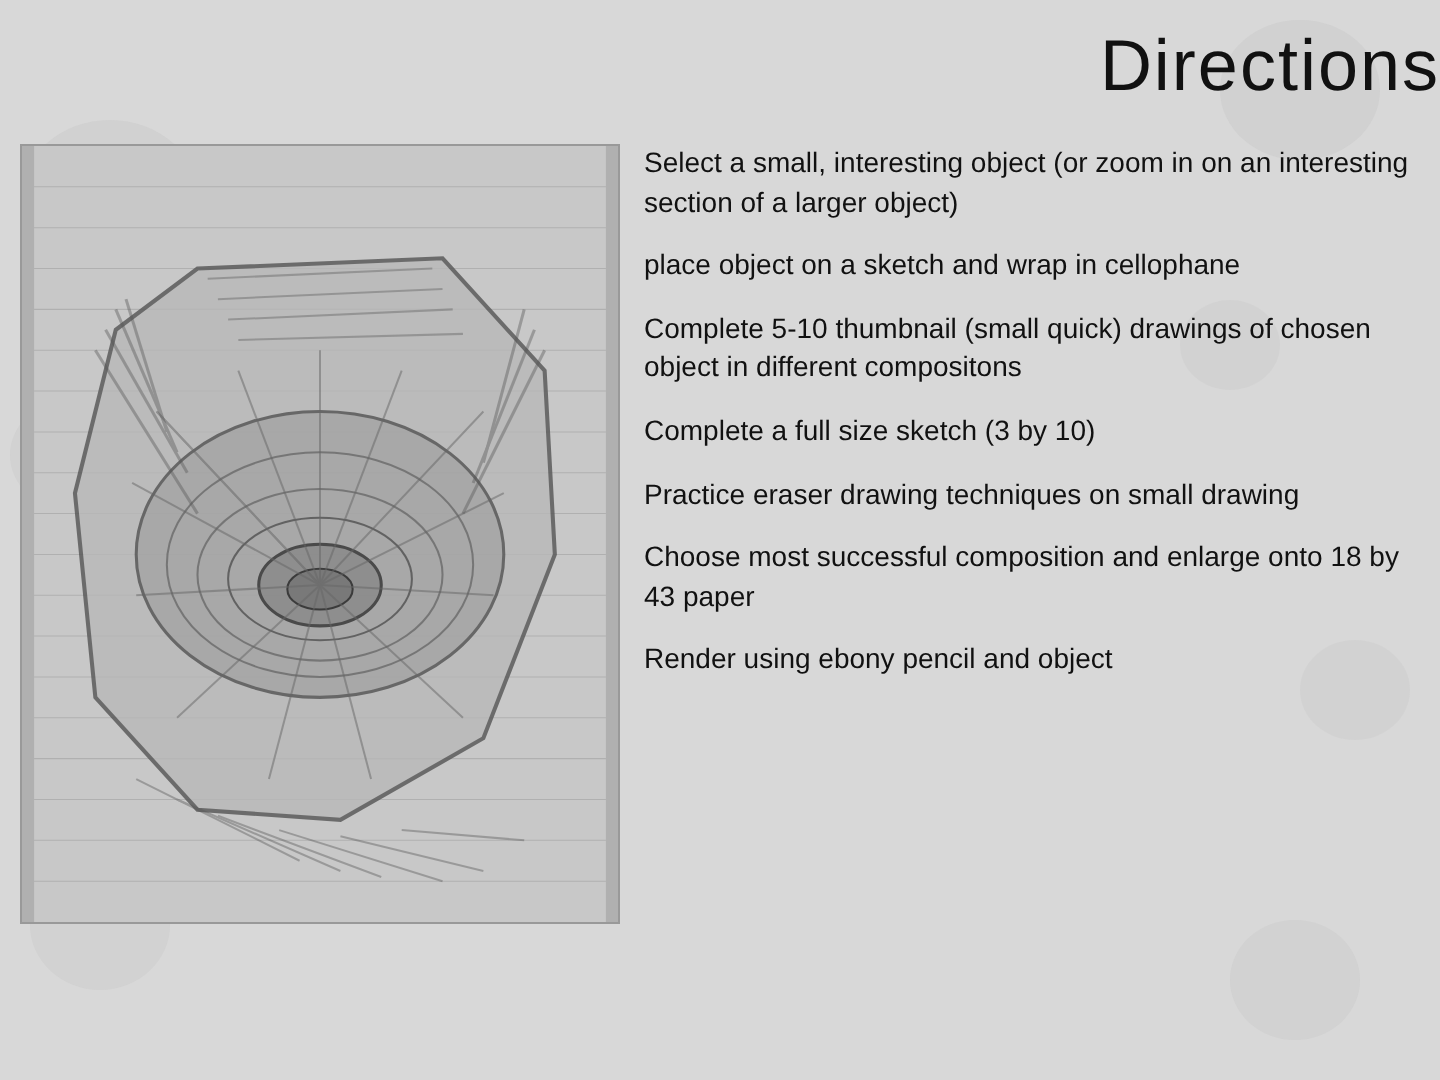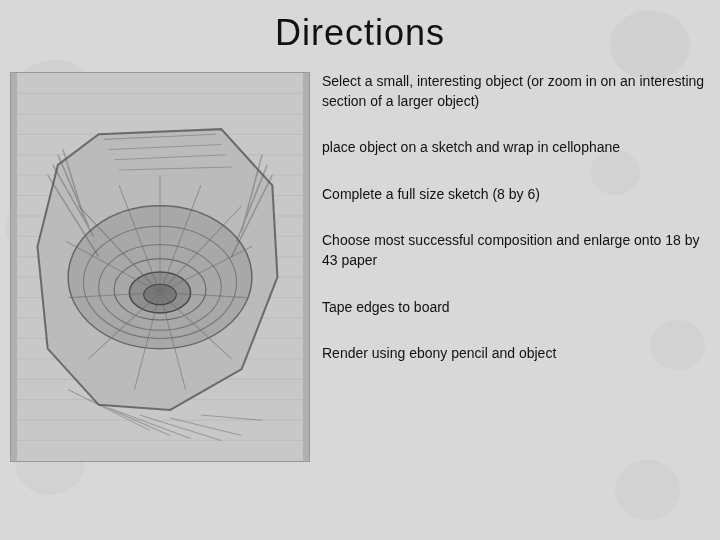--- a/index.html
+++ b/index.html
@@ -26,21 +26,21 @@
       background: #c0c0c0;
       opacity: 0.4;
     }
 
     .content-area {
       position: relative;
       width: 720px;
       height: 540px;
       display: flex;
       flex-direction: column;
-      align-items: center;
+      align-items: flex-end;
     }
 
     .title {
       font-size: 36px;
       font-weight: normal;
       text-align: center;
       margin-top: 12px;
       margin-bottom: 8px;
       font-family: Arial, sans-serif;
       color: #111;
@@ -71,21 +71,21 @@
     }
 
     .sketch-svg {
       width: 100%;
       height: 100%;
     }
 
     .directions-list {
       display: flex;
       flex-direction: column;
-      gap: 15px;
+      gap: 0px;
       padding-top: 4px;
       flex: 1;
     }
 
     .direction-item {
       font-size: 14px;
       line-height: 1.4;
       color: #111;
       padding: 6px 0 6px 0;
       font-family: Arial, sans-serif;
@@ -190,20 +190,21 @@
           <line x1="90" y1="75" x2="200" y2="70"></line>
           <line x1="95" y1="85" x2="205" y2="80"></line>
           <line x1="100" y1="95" x2="210" y2="92"></line>
         </g>
       </svg>
     </div>
 
     <div class="directions-list">
     <div class="direction-item">Select a small, interesting object (or zoom in on an interesting section of a larger object)</div>
         <div class="direction-item">place object on a sketch and wrap in cellophane</div>
-        <div class="direction-item">Complete a full size sketch (8 by 6)</div>
+        <div class="direction-item">Complete 5-10 thumbnail (small quick) drawings of chosen object in different compositons</div>
+        <div class="direction-item">Complete a full size sketch (3 by 10)</div>
+        <div class="direction-item">Practice eraser drawing techniques on small drawing</div>
         <div class="direction-item">Choose most successful composition and enlarge onto 18 by 43 paper</div>
-        <div class="direction-item">Tape edges to board</div>
         <div class="direction-item">Render using ebony pencil and object</div>
       </div>
 
   </div>
 </div>
 
 </body></html>

